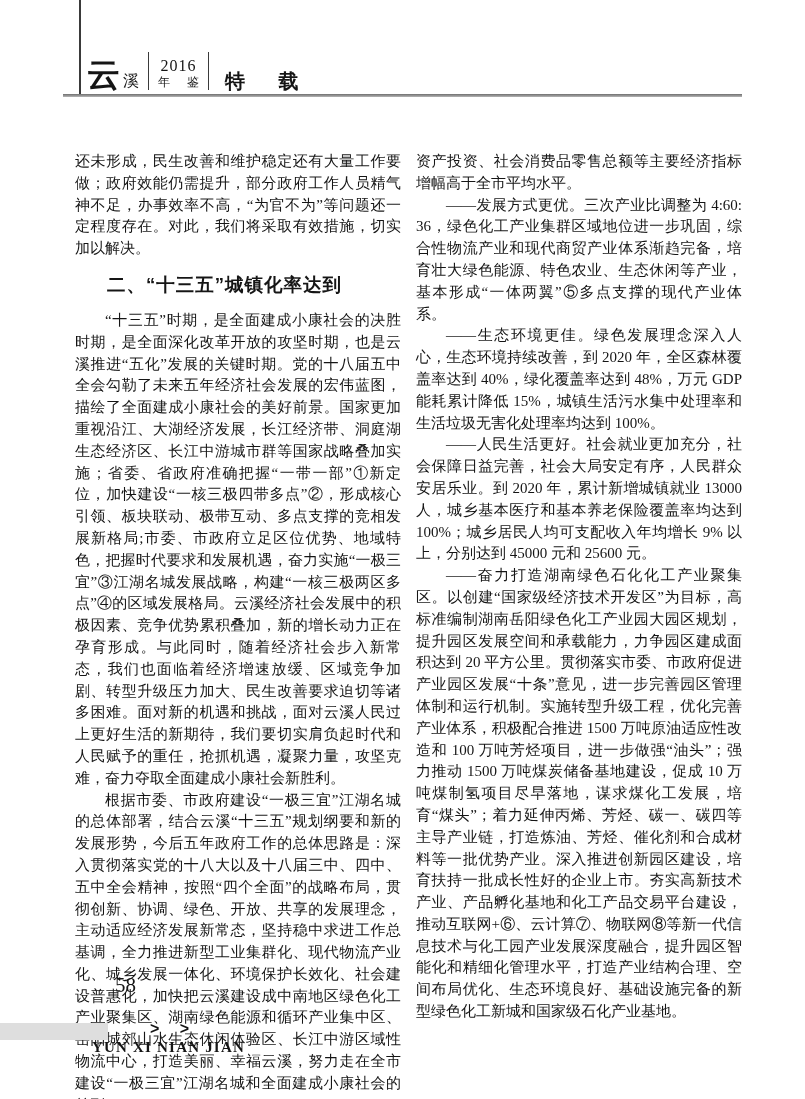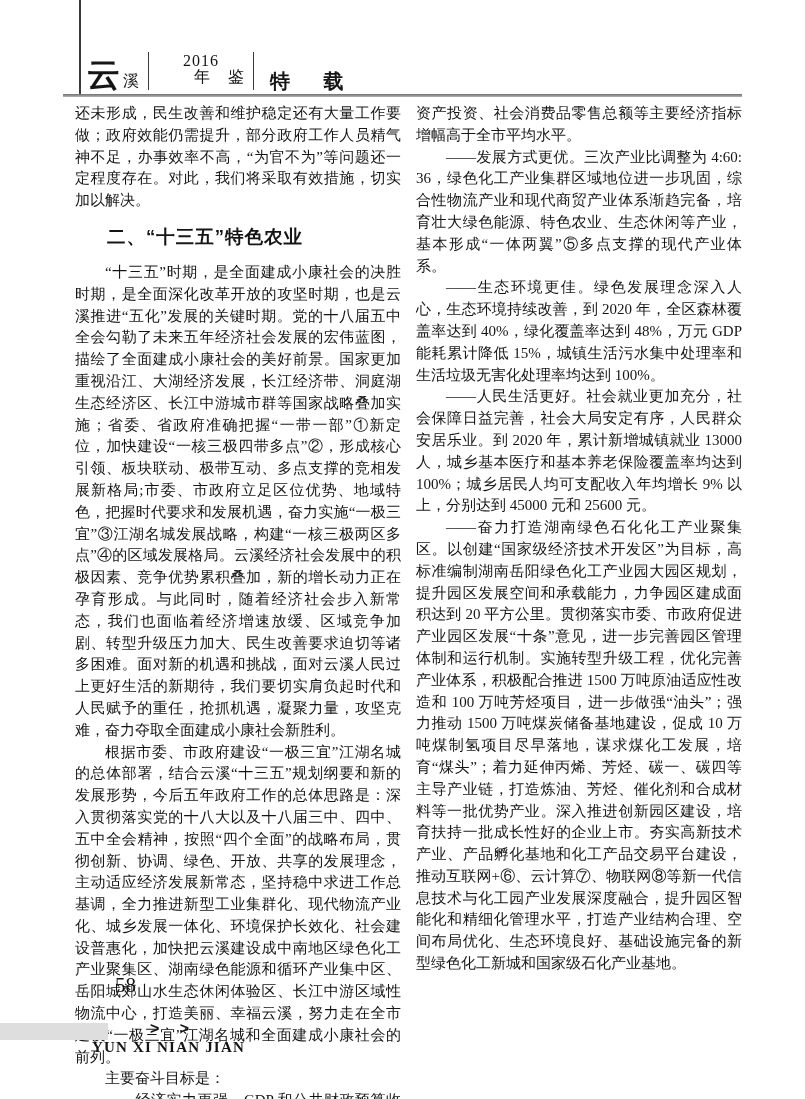--- a/index.html
+++ b/index.html
@@ -10,33 +10,33 @@
   }
   
   .mast-vline{position:absolute;left:79px;top:0;width:2px;height:97px;background:#3a3a3a;}
   .masthead{position:absolute;left:63px;top:0;width:679px;height:97px;}
   .mast-rule{position:absolute;left:0;bottom:0;width:100%;height:3px;
     background:linear-gradient(#6f6f6f,#b5b5b5);}
   .logo-row{position:absolute;left:24px;bottom:7px;display:flex;align-items:flex-end;}
   .brand-big{font-family:"Liberation Sans","DejaVu Sans",sans-serif;font-weight:bold;
     font-size:33px;line-height:30px;}
   .brand-small{font-size:16px;line-height:18px;margin-left:3px;}
-  .year-block{display:flex;flex-direction:column;text-align:center;
+  .year-block{display:flex;flex-direction:column;justify-content:flex-end;text-align:center;
     border-left:1.5px solid #3a3a3a;border-right:1.5px solid #3a3a3a;
     margin-left:9px;padding:0 9px;height:38px;}
   .year-num{font-size:16px;line-height:17px;letter-spacing:1px;}
-  .year-label{font-size:16px;line-height:16px;letter-spacing:7px;margin-right:-7px;margin-left:36px;}
+  .year-label{font-size:12px;line-height:16px;letter-spacing:7px;margin-right:-7px;}
   .section-label{font-family:"Liberation Sans","DejaVu Sans",sans-serif;font-weight:bold;
     font-size:20px;line-height:18px;letter-spacing:14px;margin-left:16px;white-space:nowrap;}
   
   .content{position:absolute;left:75px;top:103px;width:667px;display:flex;gap:15px;}
   .col{width:326px;font-size:15px;line-height:21.8px;text-align:justify;
     text-justify:inter-ideograph;}
   .col p{margin:0;text-indent:2em;word-break:break-all;}
-  .col p.cont{text-indent:0;}
+  .col p.cont{text-indent:0;margin-top:48px;}
   h2.sec{font-family:"Liberation Sans","DejaVu Sans",sans-serif;font-weight:bold;
     font-size:18.5px;line-height:24px;margin:13px 0 13px 0;padding-left:32px;
     letter-spacing:1px;text-indent:0;}
   
   .footer-bar{position:absolute;left:0;top:1023px;width:108px;height:17px;background:#dedede;}
   .page-num{position:absolute;left:115px;top:972px;font-size:21px;line-height:26px;}
   .page-arrows{position:absolute;left:150px;top:1018px;
     font-family:"Liberation Sans","DejaVu Sans",sans-serif;font-weight:bold;
     font-size:16px;letter-spacing:8px;line-height:22px;}
   .romanized{position:absolute;left:92px;top:1041px;font-size:15px;letter-spacing:1.2px;
@@ -56,21 +56,21 @@
       <span class="year-label">年 鉴</span>
     </span>
     <span class="section-label">特 载</span>
   </div>
   <div class="mast-rule"></div>
 </div>
 
 <div class="content">
   <div class="col">
     <p class="cont">还未形成，民生改善和维护稳定还有大量工作要做；政府效能仍需提升，部分政府工作人员精气神不足，办事效率不高，“为官不为”等问题还一定程度存在。对此，我们将采取有效措施，切实加以解决。</p>
-    <h2 class="sec">二、“十三五”特色农业</h2>
+    <h2 class="sec">二、“十三五”城镇化率达到</h2>
     <p>“十三五”时期，是全面建成小康社会的决胜时期，是全面深化改革开放的攻坚时期，也是云溪推进“五化”发展的关键时期。党的十八届五中全会勾勒了未来五年经济社会发展的宏伟蓝图，描绘了全面建成小康社会的美好前景。国家更加重视沿江、大湖经济发展，长江经济带、洞庭湖生态经济区、长江中游城市群等国家战略叠加实施；省委、省政府准确把握“一带一部”①新定位，加快建设“一核三极四带多点”②，形成核心引领、板块联动、极带互动、多点支撑的竞相发展新格局;市委、市政府立足区位优势、地域特色，把握时代要求和发展机遇，奋力实施“一极三宜”③江湖名城发展战略，构建“一核三极两区多点”④的区域发展格局。云溪经济社会发展中的积极因素、竞争优势累积叠加，新的增长动力正在孕育形成。与此同时，随着经济社会步入新常态，我们也面临着经济增速放缓、区域竞争加剧、转型升级压力加大、民生改善要求迫切等诸多困难。面对新的机遇和挑战，面对云溪人民过上更好生活的新期待，我们要切实肩负起时代和人民赋予的重任，抢抓机遇，凝聚力量，攻坚克难，奋力夺取全面建成小康社会新胜利。</p>
     <p>根据市委、市政府建设“一极三宜”江湖名城的总体部署，结合云溪“十三五”规划纲要和新的发展形势，今后五年政府工作的总体思路是：深入贯彻落实党的十八大以及十八届三中、四中、五中全会精神，按照“四个全面”的战略布局，贯彻创新、协调、绿色、开放、共享的发展理念，主动适应经济发展新常态，坚持稳中求进工作总基调，全力推进新型工业集群化、现代物流产业化、城乡发展一体化、环境保护长效化、社会建设普惠化，加快把云溪建设成中南地区绿色化工产业聚集区、湖南绿色能源和循环产业集中区、岳阳城郊山水生态休闲体验区、长江中游区域性物流中心，打造美丽、幸福云溪，努力走在全市建设“一极三宜”江湖名城和全面建成小康社会的前列。</p>
     <p>主要奋斗目标是：</p>
     <p>——经济实力更强。GDP 和公共财政预算收入分别向 200 亿元和 20 亿元迈进，规模工业增加值、固定</p>
   </div>
   <div class="col">
     <p class="cont">资产投资、社会消费品零售总额等主要经济指标增幅高于全市平均水平。</p>
     <p>——发展方式更优。三次产业比调整为 4:60:36，绿色化工产业集群区域地位进一步巩固，综合性物流产业和现代商贸产业体系渐趋完备，培育壮大绿色能源、特色农业、生态休闲等产业，基本形成“一体两翼”⑤多点支撑的现代产业体系。</p>
     <p>——生态环境更佳。绿色发展理念深入人心，生态环境持续改善，到 2020 年，全区森林覆盖率达到 40%，绿化覆盖率达到 48%，万元 GDP 能耗累计降低 15%，城镇生活污水集中处理率和生活垃圾无害化处理率均达到 100%。</p>
     <p>——人民生活更好。社会就业更加充分，社会保障日益完善，社会大局安定有序，人民群众安居乐业。到 2020 年，累计新增城镇就业 13000 人，城乡基本医疗和基本养老保险覆盖率均达到 100%；城乡居民人均可支配收入年均增长 9% 以上，分别达到 45000 元和 25600 元。</p>

